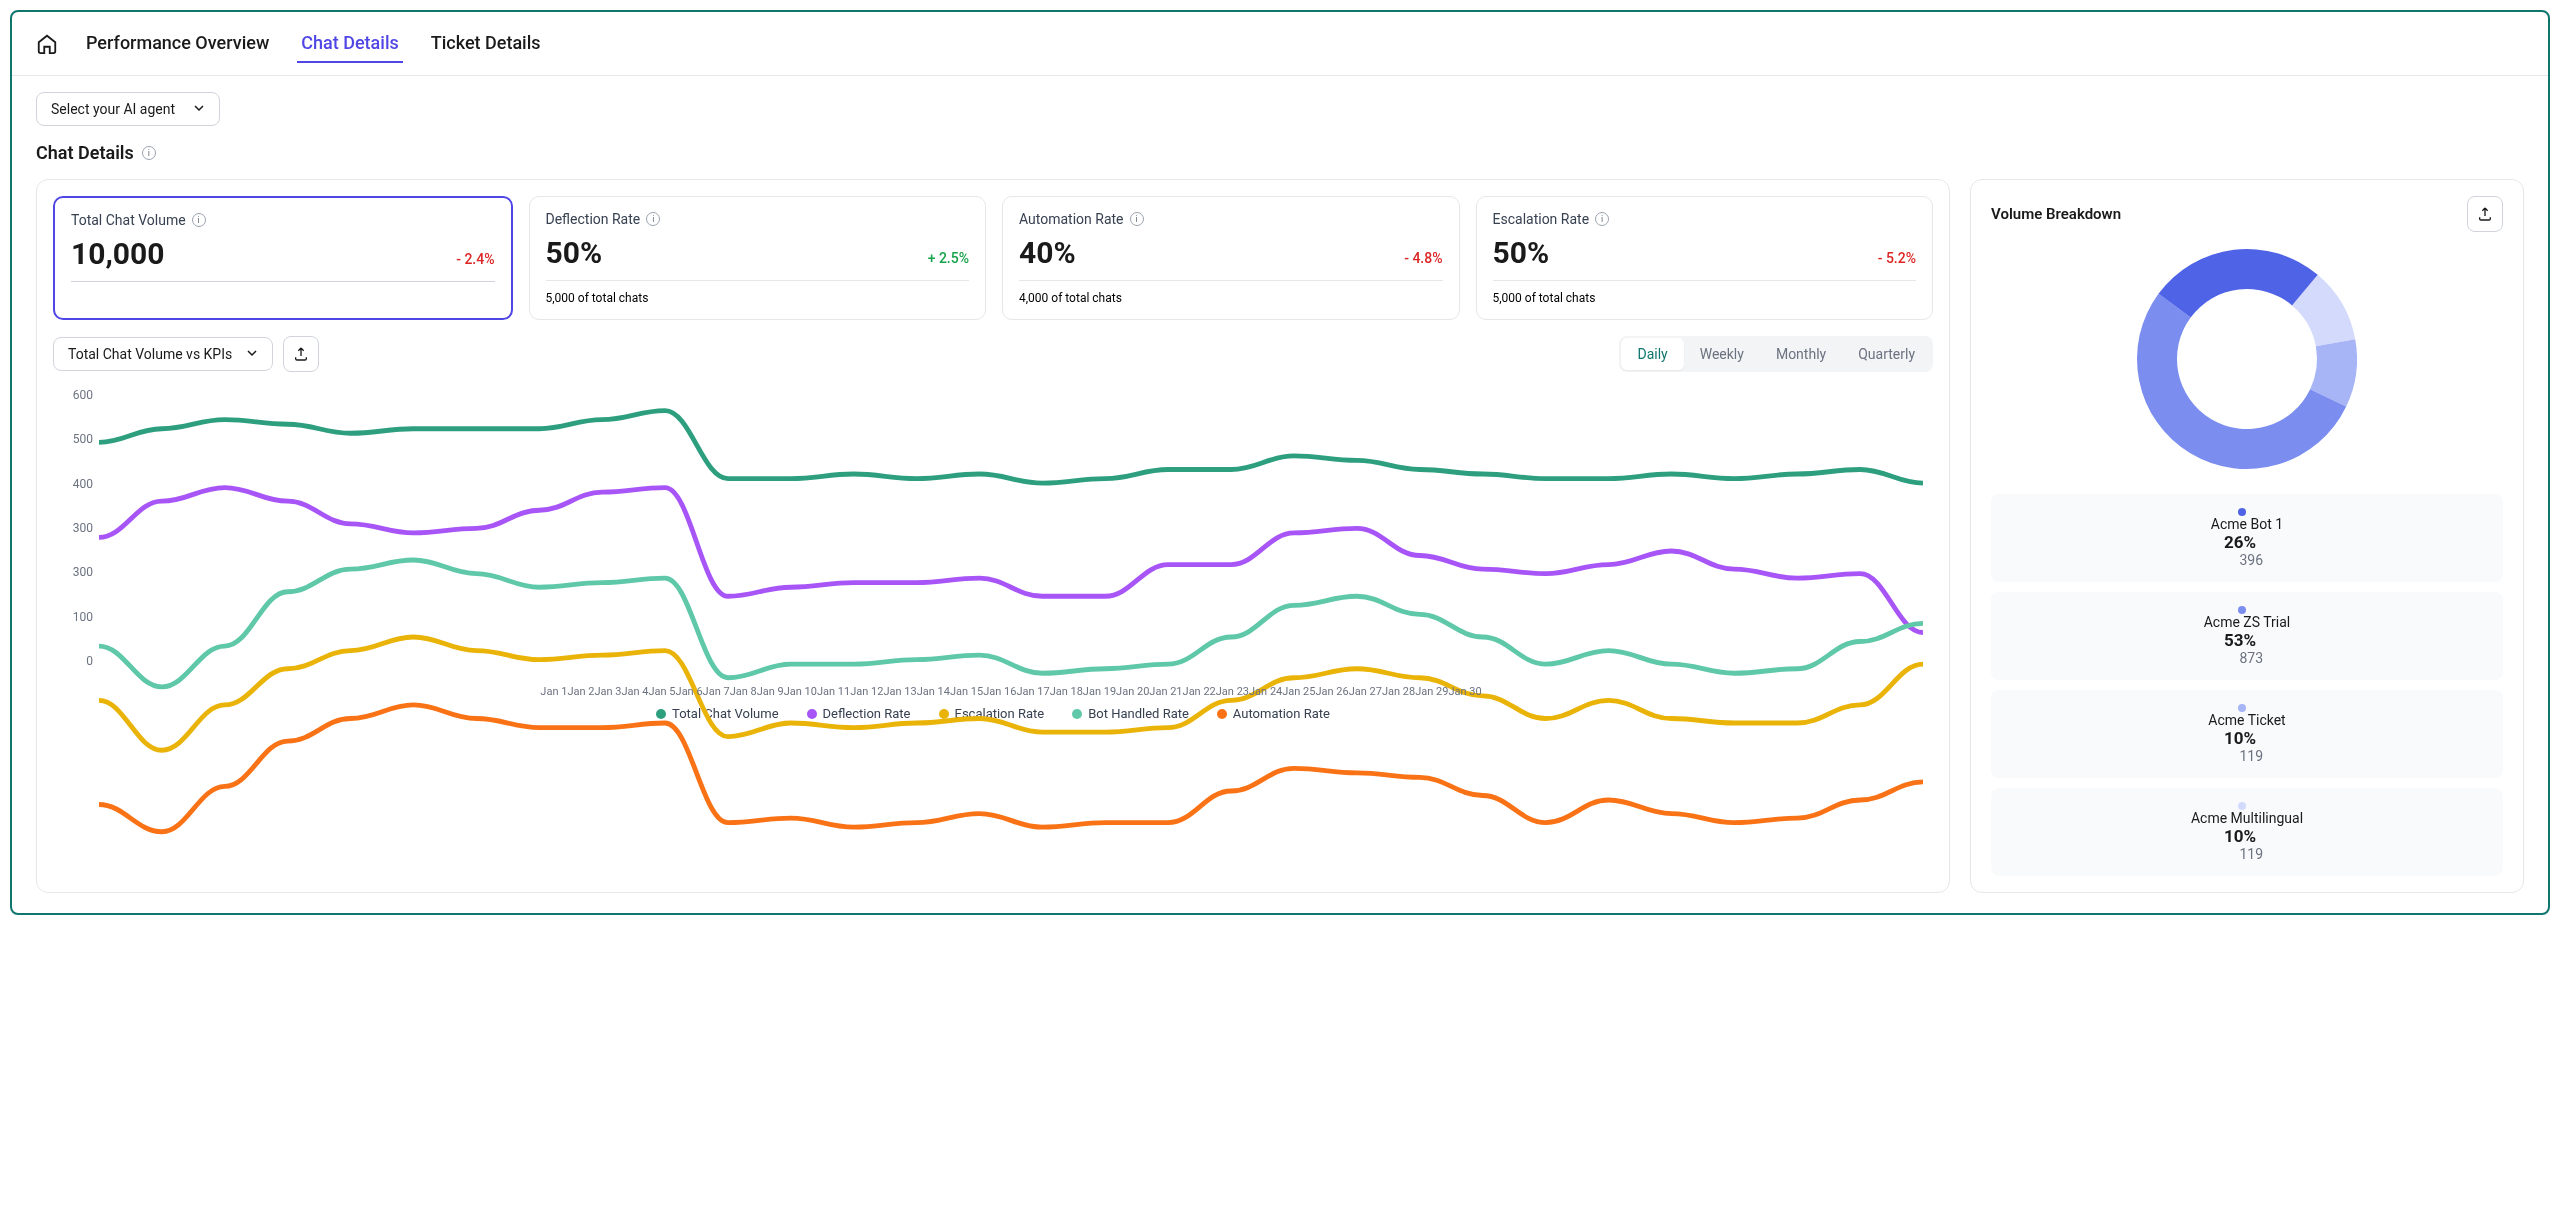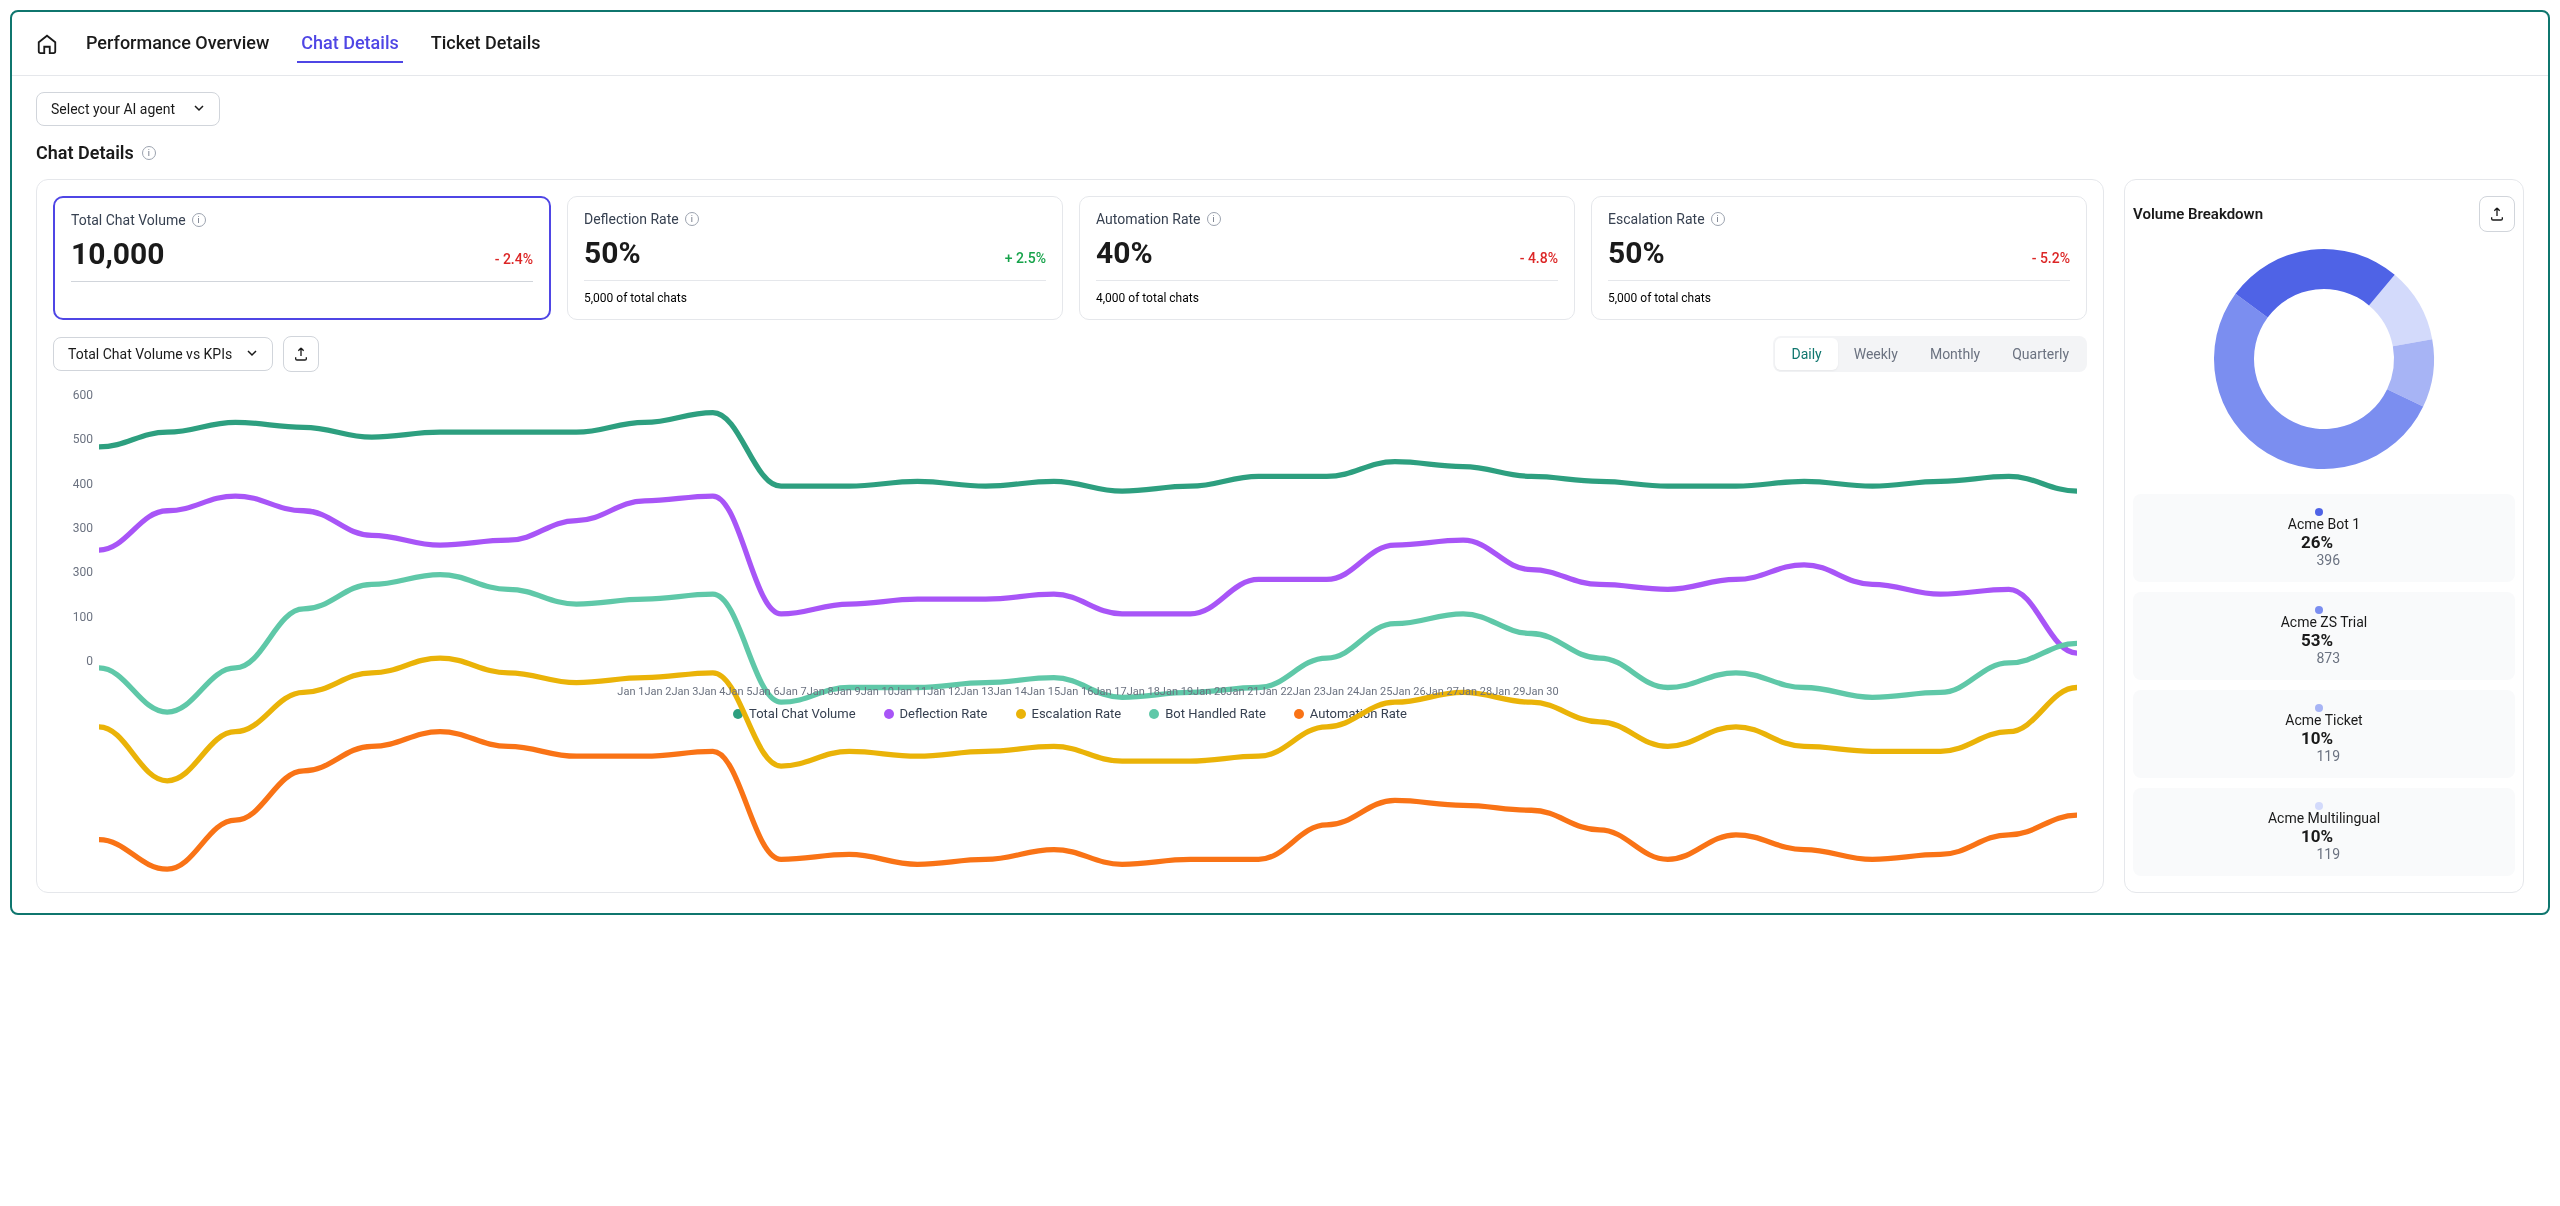--- a/index.html
+++ b/index.html
@@ -37,21 +37,21 @@
 .time-btn.active { background: #fff; color: #0f766e; box-shadow: 0 1px 2px rgba(0,0,0,0.05); }
 .chart-area { position: relative; height: 310px; }
 .y-axis { position: absolute; left: 0; top: 0; bottom: 30px; width: 40px; display: flex; flex-direction: column; justify-content: space-between; align-items: flex-end; gap: 12px; }
 .y-tick { font-size: 12px; color: #6b7280; }
 .plot { position: absolute; left: 46px; right: 10px; top: 0; bottom: 30px; }
 .x-axis { position: absolute; left: 46px; right: 10px; bottom: 0; display: flex; justify-content: center; }
 .x-tick { font-size: 11px; color: #6b7280; white-space: nowrap; }
 .legend { display: flex; justify-content: center; gap: 28px; flex-wrap: wrap; margin-top: 8px; }
 .legend-item { display: flex; align-items: center; gap: 6px; font-size: 13px; color: #374151; }
 .legend-dot { width: 10px; height: 10px; border-radius: 50%; }
-.right-col { width: 400px; border: 1px solid #e5e7eb; border-radius: 12px; padding: 16px 8px; }
+.right-col { width: 554px; border: 1px solid #e5e7eb; border-radius: 12px; padding: 16px 20px; }
 .right-header { display: flex; align-items: center; justify-content: space-between; margin-bottom: 12px; }
 .right-title { font-size: 15px; font-weight: 600; }
 .donut-wrap { display: flex; justify-content: center; margin-bottom: 20px; }
 .breakdown-list { display: flex; flex-direction: column; gap: 10px; }
 .breakdown-item { display: flex; align-items: center; background: #f9fafb; border-radius: 8px; padding: 14px 16px; flex-direction: column; }
 .bd-dot { width: 8px; height: 8px; border-radius: 50%; margin-right: 10px; }
 .bd-name { flex: 1; font-size: 14px; }
 .bd-pct { font-size: 17px; font-weight: 700; margin-right: 14px; }
 .bd-count { font-size: 14px; color: #6b7280; min-width: 32px; text-align: right; }
 </style>

